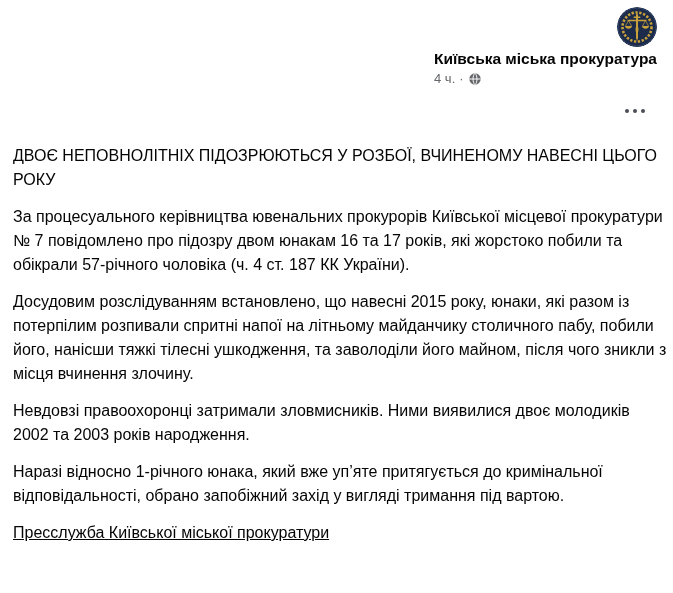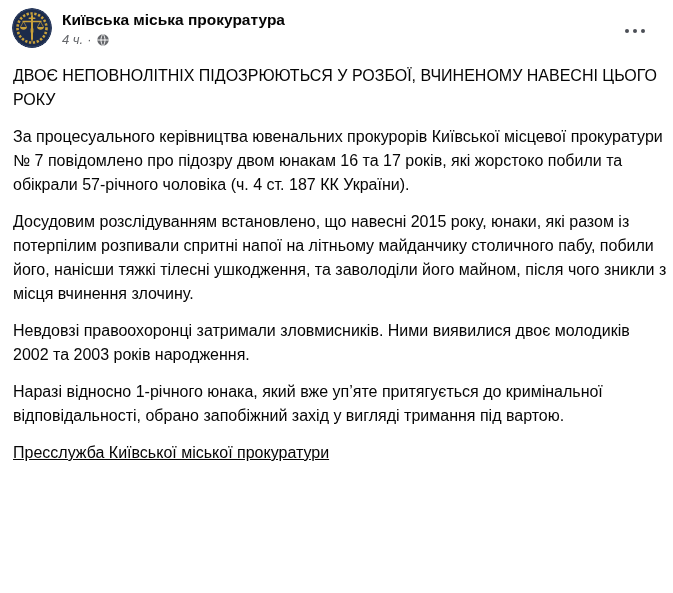--- a/index.html
+++ b/index.html
@@ -12,22 +12,23 @@
   .post-card {
     width: 673px;
     min-height: 593px;
     background: #FFFFFF;
     padding: 7px 0 12px 0;
     position: relative;
   }
   
   .post-header {
     display: flex;
-    align-items: center;
+    align-items: flex-end;
     padding: 0 16px 0 12px;
+    flex-direction: column;
   }
   .avatar-wrap {
     width: 40px; height: 40px;
     border-radius: 50%;
     overflow: hidden;
     flex: 0 0 40px;
     cursor: pointer;
   }
   .header-text {
     margin-left: 10px;
@@ -44,21 +45,21 @@
   }
   .meta-row {
     display: flex;
     align-items: center;
     gap: 4px;
     margin-top: 1px;
     font-size: 13px;
     color: #65676B;
     line-height: 17px;
   }
-  .meta-row .timestamp { cursor: pointer; font-style: italic; }
+  .meta-row .timestamp { cursor: pointer; }
   .meta-row .sep { color: #65676B; }
   .globe { display: inline-block; width: 14px; height: 14px; margin-top: 1px; }
   .menu-btn {
     width: 36px; height: 36px;
     border: none;
     background: transparent;
     border-radius: 50%;
     display: flex;
     align-items: center;
     justify-content: center;

